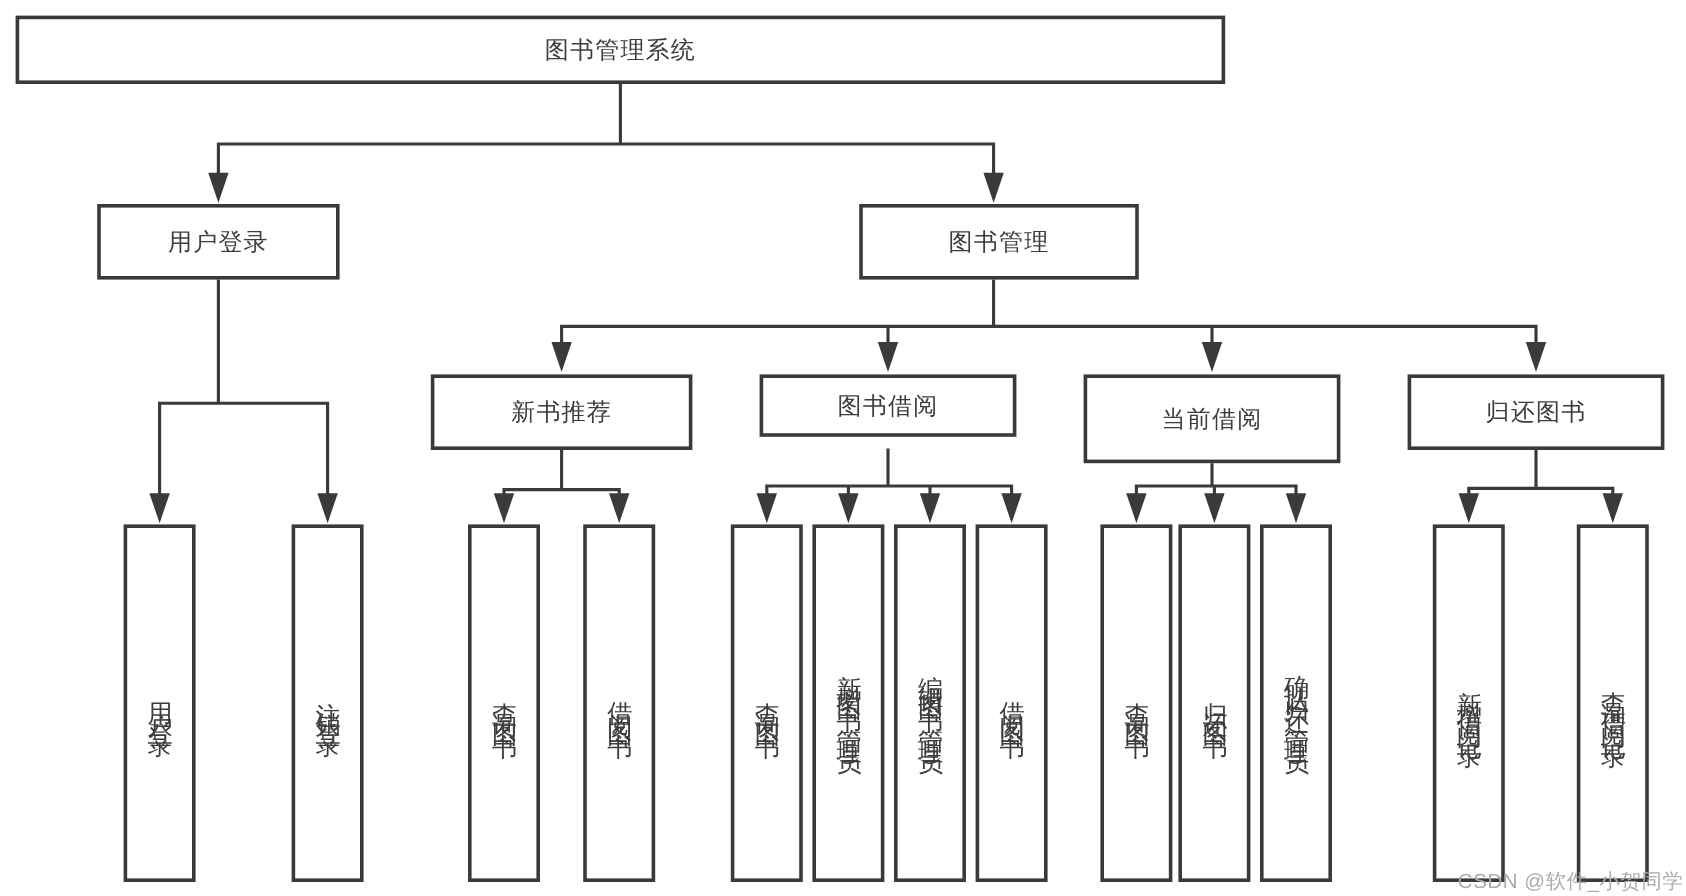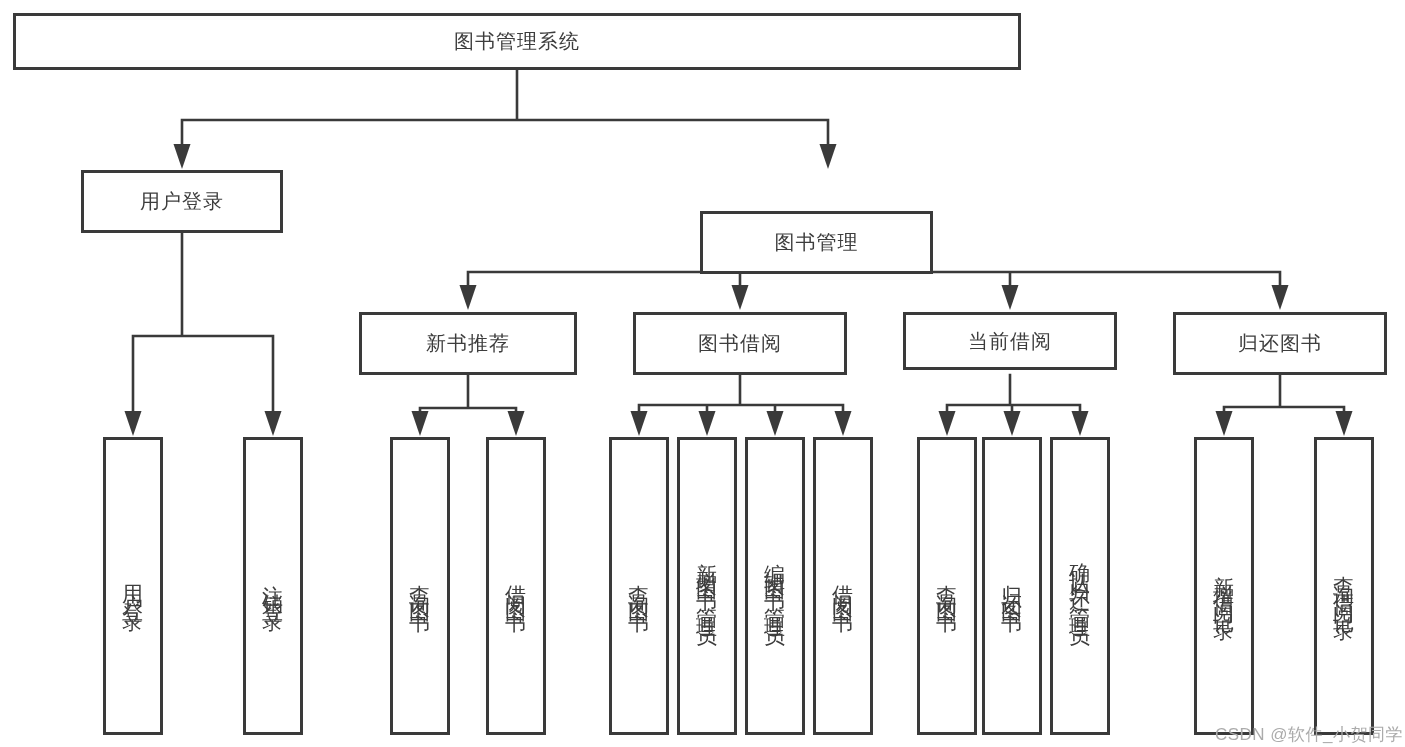--- a/index.html
+++ b/index.html
@@ -84,31 +84,31 @@
     </g>
   </svg>
 
   <div class="node" style="left:13px; top:13px; width:1008px; height:57px;">
     <span>图书管理系统</span>
   </div>
 
   <div class="node" style="left:81px; top:170px; width:202px; height:63px;">
     <span>用户登录</span>
   </div>
-  <div class="node" style="left:700px; top:170px; width:233px; height:63px;margin-top:41px;">
+  <div class="node" style="left:716px; top:170px; width:233px; height:63px;">
     <span>图书管理</span>
   </div>
 
   <div class="node" style="left:359px; top:312px; width:218px; height:63px;">
     <span>新书推荐</span>
   </div>
-  <div class="node" style="left:633px; top:312px; width:214px; height:63px;">
+  <div class="node" style="left:633px; top:312px; width:214px; height:52px;">
     <span>图书借阅</span>
   </div>
-  <div class="node" style="left:903px; top:312px; width:214px; height:58px;">
+  <div class="node" style="left:903px; top:312px; width:214px; height:74px;">
     <span>当前借阅</span>
   </div>
   <div class="node" style="left:1173px; top:312px; width:214px; height:63px;">
     <span>归还图书</span>
   </div>
 
   <div class="node v" style="left:103px; top:437px; width:60px; height:298px;">
     <span>用户登录</span>
   </div>
   <div class="node v" style="left:243px; top:437px; width:60px; height:298px;">

